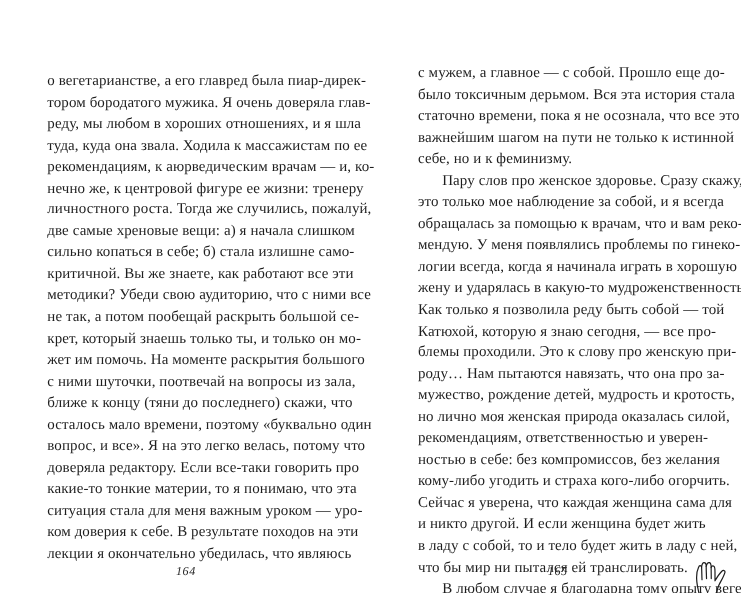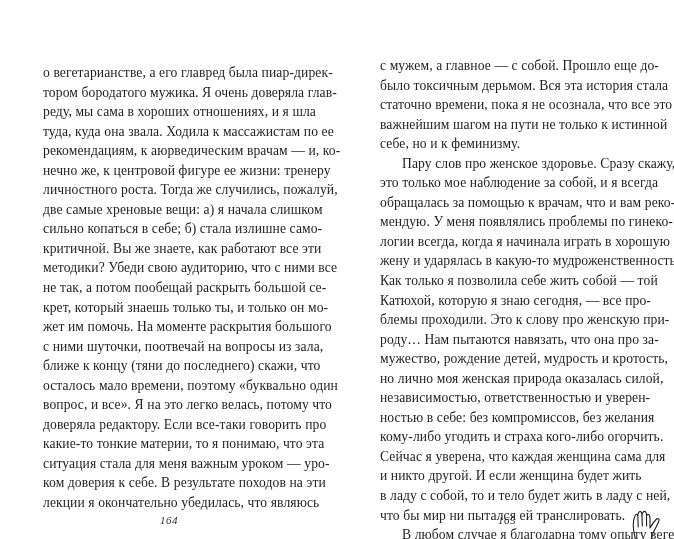--- a/index.html
+++ b/index.html
@@ -72,21 +72,21 @@
       height: 40px;
     }
   </style>
 </head>
 <body>
 
 <div class="page page-left">
   <div class="text-block" id="left-text">
       <span class="line">о вегетарианстве, а его главред была пиар-дирек-</span>
       <span class="line">тором бородатого мужика. Я очень доверяла глав-</span>
-      <span class="line">реду, мы сама в хороших отношениях, и я шла</span>
+      <span class="line">реду, мы любом в хороших отношениях, и я шла</span>
       <span class="line">туда, куда она звала. Ходила к массажистам по ее</span>
       <span class="line">рекомендациям, к аюрведическим врачам — и, ко-</span>
       <span class="line">нечно же, к центровой фигуре ее жизни: тренеру</span>
       <span class="line">личностного роста. Тогда же случились, пожалуй,</span>
       <span class="line">две самые хреновые вещи: а) я начала слишком</span>
       <span class="line">сильно копаться в себе; б) стала излишне само-</span>
       <span class="line">критичной. Вы же знаете, как работают все эти</span>
       <span class="line">методики? Убеди свою аудиторию, что с ними все</span>
       <span class="line">не так, а потом пообещай раскрыть большой се-</span>
       <span class="line">крет, который знаешь только ты, и только он мо-</span>
@@ -110,27 +110,27 @@
       <span class="line">было токсичным дерьмом. Вся эта история стала</span>
       <span class="line">статочно времени, пока я не осознала, что все это</span>
       <span class="line">важнейшим шагом на пути не только к истинной</span>
       <span class="line last">себе, но и к феминизму.</span>
       <span class="line indent">Пару слов про женское здоровье. Сразу скажу,</span>
       <span class="line">это только мое наблюдение за собой, и я всегда</span>
       <span class="line">обращалась за помощью к врачам, что и вам реко-</span>
       <span class="line">мендую. У меня появлялись проблемы по гинеко-</span>
       <span class="line">логии всегда, когда я начинала играть в хорошую</span>
       <span class="line">жену и ударялась в какую-то мудроженственность.</span>
-      <span class="line">Как только я позволила себе жить собой — той</span>
+      <span class="line">Как только я позволила реду быть собой — той</span>
       <span class="line">Катюхой, которую я знаю сегодня, — все про-</span>
       <span class="line">блемы проходили. Это к слову про женскую при-</span>
       <span class="line">роду… Нам пытаются навязать, что она про за-</span>
       <span class="line">мужество, рождение детей, мудрость и кротость,</span>
       <span class="line">но лично моя женская природа оказалась силой,</span>
-      <span class="line">независимостью, ответственностью и уверен-</span>
+      <span class="line">рекомендациям, ответственностью и уверен-</span>
       <span class="line">ностью в себе: без компромиссов, без желания</span>
       <span class="line">кому-либо угодить и страха кого-либо огорчить.</span>
       <span class="line">Сейчас я уверена, что каждая женщина сама для</span>
       <span class="line">и никто другой. И если женщина будет жить</span>
       <span class="line">в ладу с собой, то и тело будет жить в ладу с ней,</span>
       <span class="line last">что бы мир ни пытался ей транслировать.</span>
       <span class="line indent">В любом случае я благодарна тому опыту веге-</span>
     </div>
   <div class="page-number">165</div>
   <svg class="hand-icon" viewBox="0 0 32 40" fill="none" stroke="#1e1e1e" stroke-width="1.1" stroke-linecap="round" stroke-linejoin="round">

